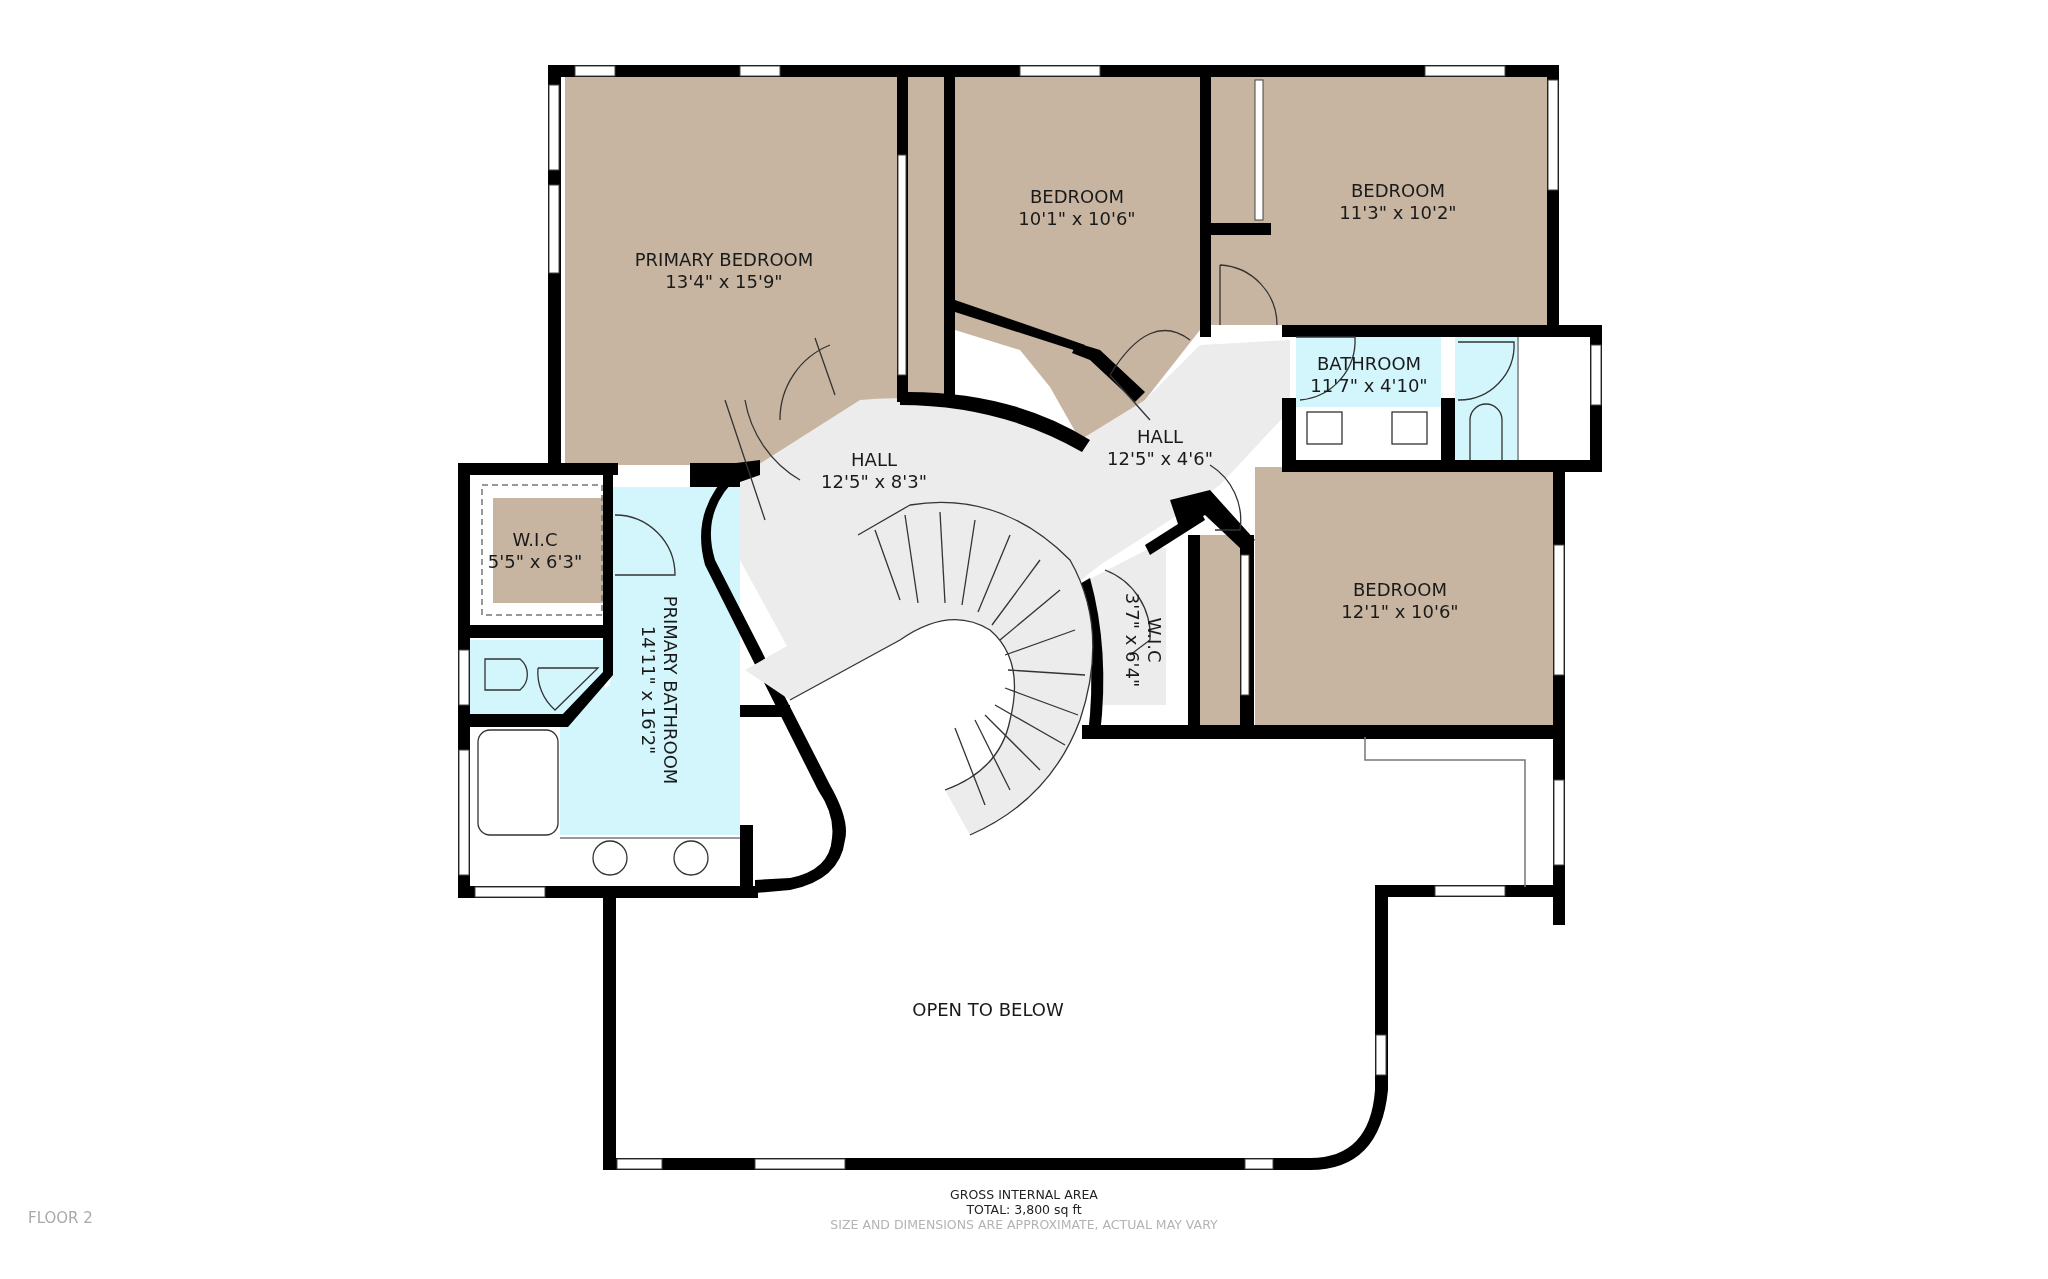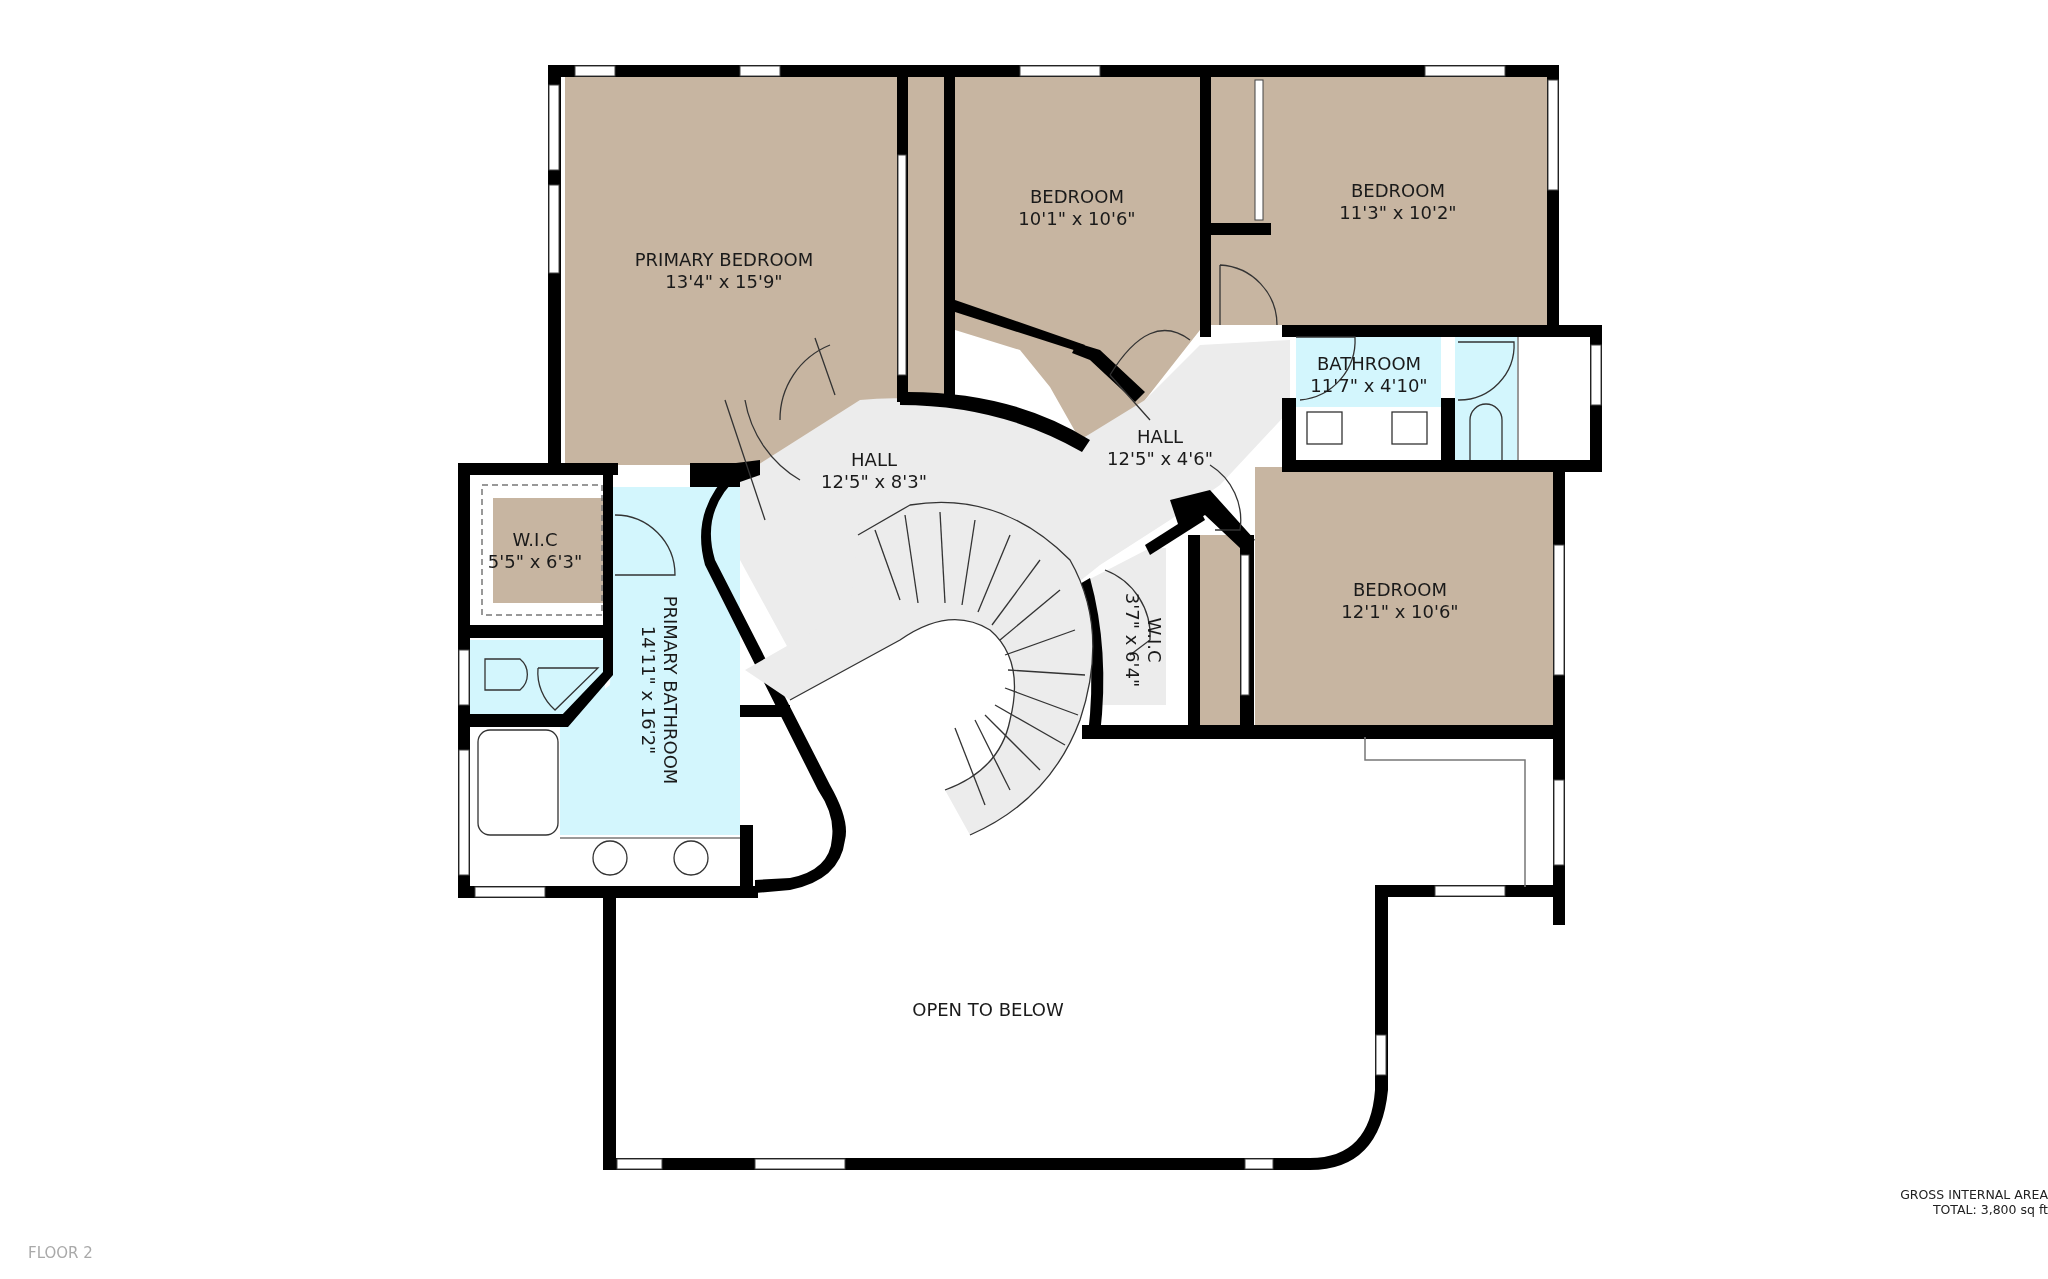--- a/index.html
+++ b/index.html
@@ -8,25 +8,25 @@
   #plan { position: absolute; left: 0; top: 0; width: 2048px; height: 1279px; }
   .wall { fill: #000; }
   .room-beige { fill: #c7b5a1; }
   .room-hall { fill: #ececec; }
   .room-bath { fill: #d3f6fd; }
   .room-white { fill: #ffffff; }
   .thin { fill: none; stroke: #333; stroke-width: 1.3; }
   .thin-gray { fill: none; stroke: #777; stroke-width: 1.5; }
   .win { fill: #fff; stroke: #444; stroke-width: 1; }
   .lbl { font-family: "DejaVu Sans", "Liberation Sans", sans-serif; font-size: 18px; fill: #1a1a1a; }
-  .footer { position: absolute; left: 0; width: 2048px; text-align: right;
+  .footer { position: absolute; left: 0; width: 2048px; text-align: center;
             font-family: "DejaVu Sans", "Liberation Sans", sans-serif; font-size: 12.5px; line-height: 15px; }
   .footer .dark { color: #222; }
   .footer .muted { color: #b3b3b3; }
-  .floor-tag { position: absolute; left: 28px; top: 1244px; font-size: 15px; color: #a9a9a9;
+  .floor-tag { position: absolute; left: 28px; top: 1209px; font-size: 15px; color: #a9a9a9;
                font-family: "DejaVu Sans", "Liberation Sans", sans-serif; }
 </style>
 </head>
 <body>
 
 <svg id="plan" viewBox="0 0 2048 1279" xmlns="http://www.w3.org/2000/svg">
 
   <rect class="room-beige" x="565" y="77" width="332" height="388"></rect>
 
   <rect class="room-beige" x="908" y="77" width="36" height="318"></rect>
@@ -208,15 +208,16 @@
     <text class="lbl" x="0" y="-4" text-anchor="middle">PRIMARY BATHROOM</text>
     <text class="lbl" x="0" y="18" text-anchor="middle">14'11" x 16'2"</text>
   </g>
 
   <text class="lbl" x="988" y="1016" text-anchor="middle">OPEN TO BELOW</text>
 </svg>
 
 <div class="footer" style="top:1187px;">
   <div class="dark">GROSS INTERNAL AREA</div>
   <div class="dark">TOTAL: 3,800 sq ft</div>
+  <div class="muted">SIZE AND DIMENSIONS ARE APPROXIMATE, ACTUAL MAY VARY</div>
 </div>
 
 <div class="floor-tag">FLOOR 2</div>
 
 </body></html>

